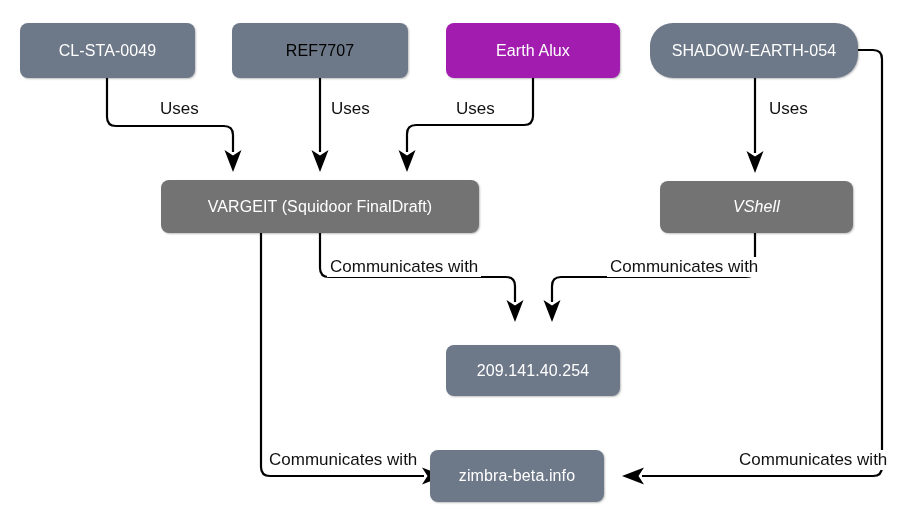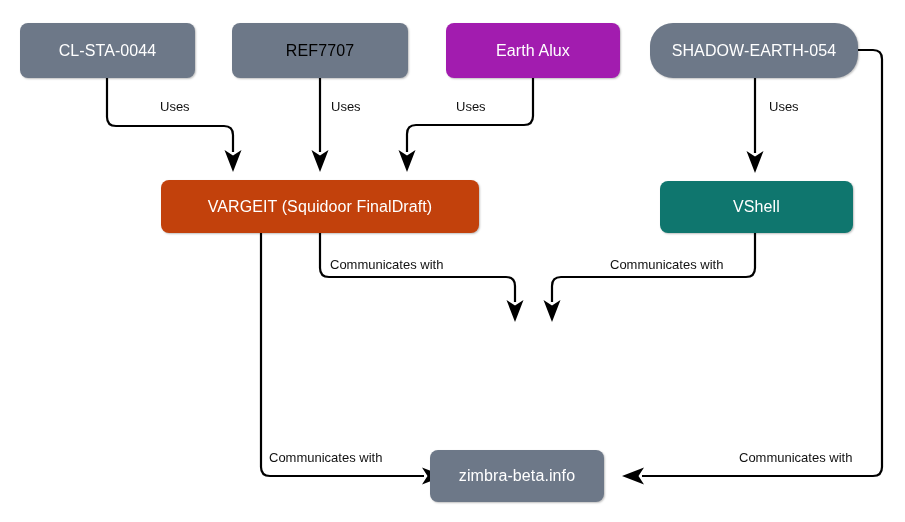--- a/index.html
+++ b/index.html
@@ -50,21 +50,21 @@
     stroke-linecap: butt;
     stroke-linejoin: round;
   }
   .edge-arrow {
     fill: #000000;
     stroke: none;
   }
   .edge-label {
     position: absolute;
     font-family: "Liberation Sans", sans-serif;
-    font-size: 13px;
+    font-size: 17px;
     color: #111111;
     background: #ffffff;
     padding: 0 3px;
     white-space: nowrap;
     user-select: none;
   }
 </style>
 </head>
 <body>
 
@@ -106,26 +106,27 @@
       <path class="edge-path" d="M 261,233 L 261,467 Q 261,476 270,476 L 424,476" style="stroke: rgb(0, 0, 0);"></path>
       <polygon class="edge-arrow" points="444,476 422,467.5 427.5,476 422,484.5" style="fill: rgb(0, 0, 0);"></polygon>
     </g>
 
     <g>
       <path class="edge-path" d="M 858,50 L 873,50 Q 882,50 882,59 L 882,467 Q 882,476 873,476 L 642,476" style="stroke: rgb(0, 0, 0);"></path>
       <polygon class="edge-arrow" points="622,476 644,467.5 638.5,476 644,484.5" style="fill: rgb(0, 0, 0);"></polygon>
     </g>
   </svg>
 
-  <div class="node" style="left: 20px; top: 23px; width: 175px; height: 55px; background: rgb(109, 120, 136); color: rgb(255, 255, 255);">CL-STA-0044</div>
+  <div class="node" style="left: 20px; top: 23px; width: 175px; height: 55px; background: rgb(109, 120, 136); color: rgb(255, 255, 255);">CL-STA-0049</div>
   <div class="node" style="left: 232px; top: 23px; width: 176px; height: 55px; background: rgb(109, 120, 136); color: #000000;">REF7707</div>
   <div class="node" style="left: 446px; top: 23px; width: 174px; height: 55px; background: #a21caf; color: rgb(255, 255, 255);">Earth Alux</div>
   <div class="node" style="left: 650px; top: 23px; width: 208px; height: 55px; background: rgb(109, 120, 136); color: rgb(255, 255, 255); border-radius: 23px;">SHADOW-EARTH-054</div>
-  <div class="node" style="left: 161px; top: 180px; width: 318px; height: 53px; background: #c2410c; color: rgb(255, 255, 255);">VARGEIT (Squidoor FinalDraft)</div>
-  <div class="node" style="left: 660px; top: 181px; width: 193px; height: 52px; background: #0f766e; color: rgb(255, 255, 255);">VShell</div>
+  <div class="node" style="left: 161px; top: 180px; width: 318px; height: 53px; background: #737373; color: rgb(255, 255, 255);">VARGEIT (Squidoor FinalDraft)</div>
+  <div class="node" style="left: 660px; top: 181px; width: 193px; height: 52px; background: #737373; color: rgb(255, 255, 255); font-style: italic;">VShell</div>
+  <div class="node" style="left: 446px; top: 345px; width: 174px; height: 51px; background: rgb(109, 120, 136); color: rgb(255, 255, 255);">209.141.40.254</div>
   <div class="node" style="left: 430px; top: 450px; width: 174px; height: 52px; background: rgb(109, 120, 136); color: rgb(255, 255, 255);">zimbra-beta.info</div>
 
   <div class="edge-label" style="left: 157px; top: 99px;">Uses</div>
   <div class="edge-label" style="left: 328px; top: 99px;">Uses</div>
   <div class="edge-label" style="left: 453px; top: 99px;">Uses</div>
   <div class="edge-label" style="left: 766px; top: 99px;">Uses</div>
   <div class="edge-label" style="left: 327px; top: 257px;">Communicates with</div>
   <div class="edge-label" style="left: 607px; top: 257px;">Communicates with</div>
   <div class="edge-label" style="left: 266px; top: 450px;">Communicates with</div>
   <div class="edge-label" style="left: 736px; top: 450px;">Communicates with</div>

